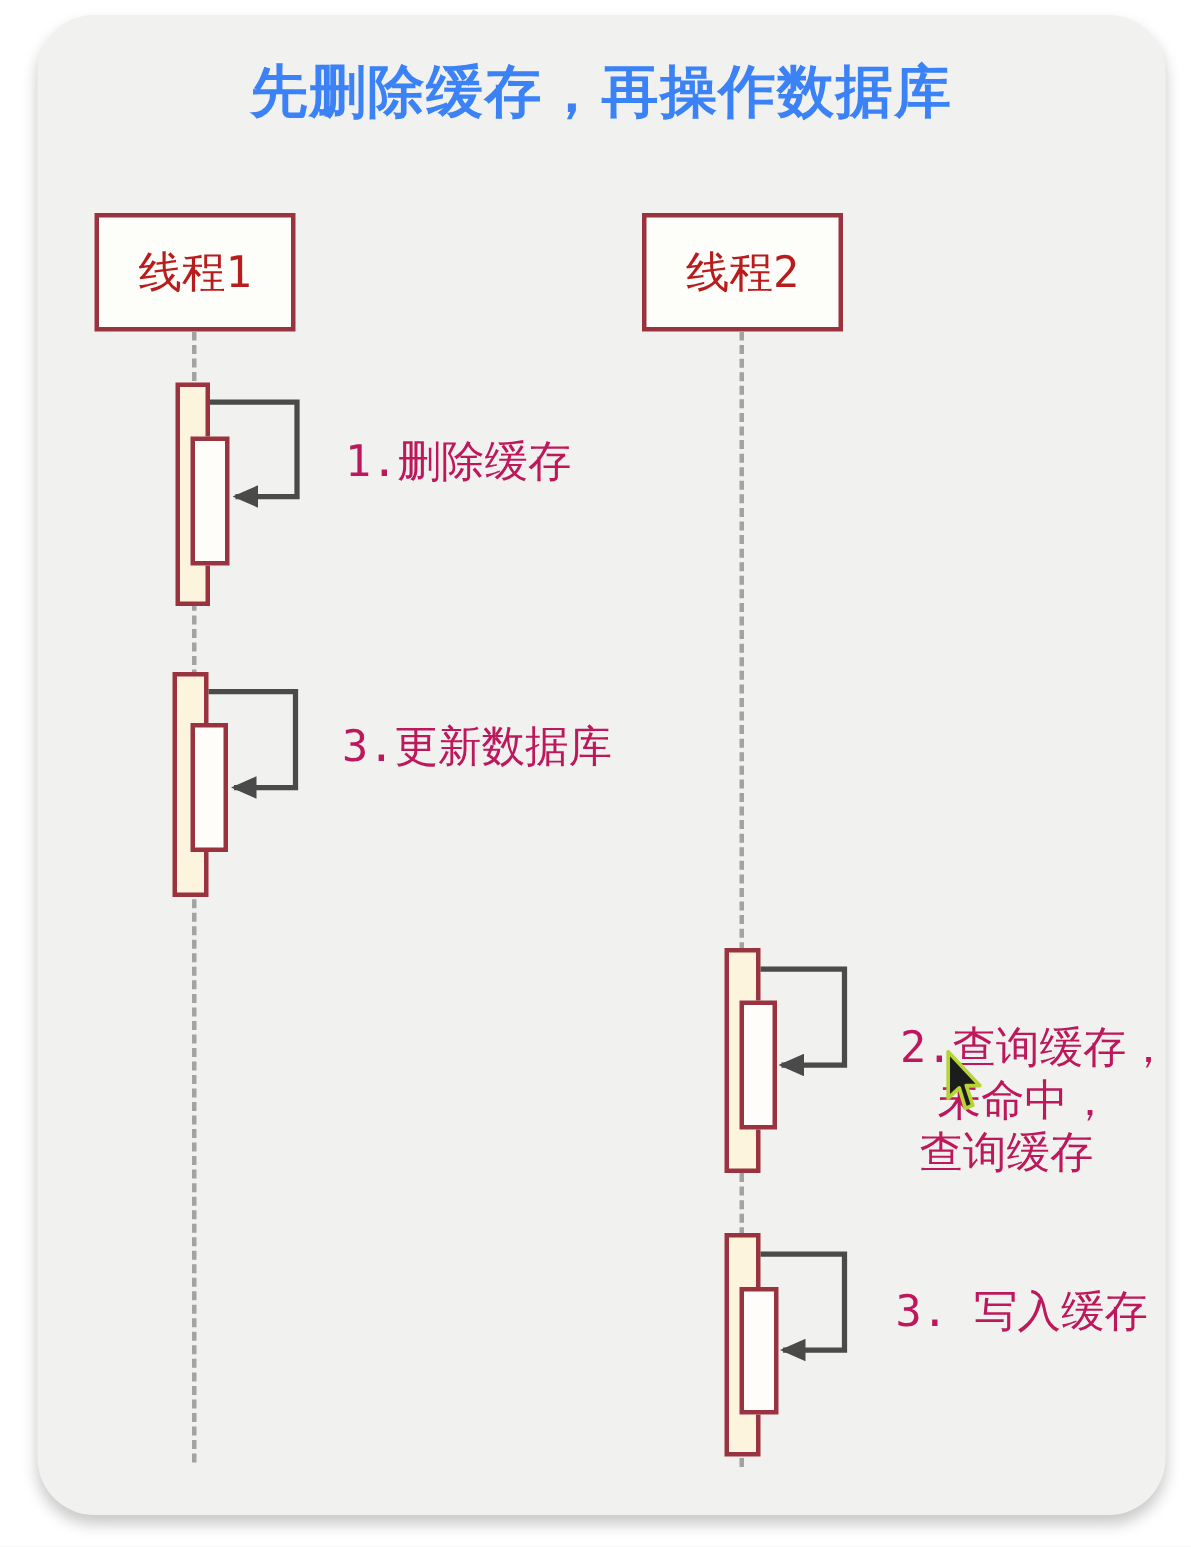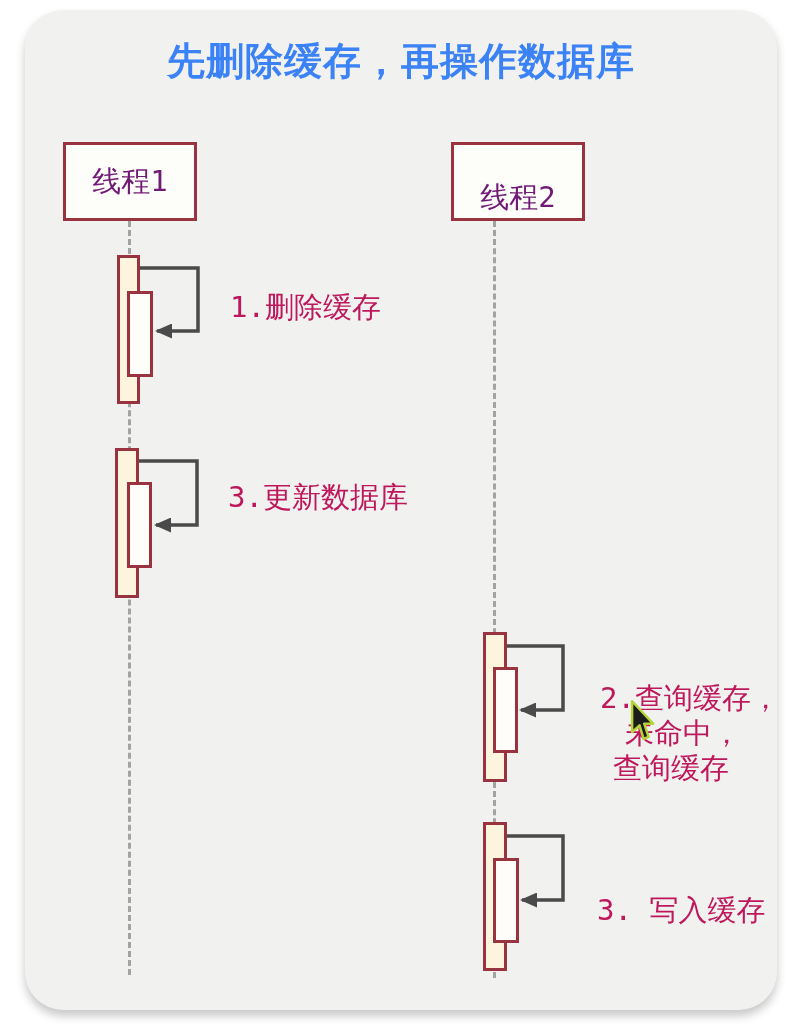--- a/index.html
+++ b/index.html
@@ -24,25 +24,25 @@
     color:#3b82f6;
     letter-spacing:1px;
   }
   .thread-box{
     position:absolute;
     width:134px;height:79px;
     background:#fdfdfa;
     border:3px solid #9a3340;
     box-sizing:border-box;
     display:flex;align-items:center;justify-content:center;
-    font-size:29px;color:#701a75;
+    font-size:29px;color:#b91c1c;
     font-family:"DejaVu Sans Mono","DejaVu Sans",monospace,sans-serif;
   }
   .thread-box.t1{left:63px;top:142px;}
-  .thread-box.t2{left:451px;top:142px;align-items:flex-end;}
+  .thread-box.t2{left:428px;top:142px;}
   .lifeline{
     position:absolute;width:0;
     border-left:3px dashed #a3a3a3;
   }
   .lifeline.t1{left:128px;top:221px;height:754px;}
   .lifeline.t2{left:493px;top:221px;height:757px;}
   .act{
     position:absolute;
     border:3px solid #9a3340;
     box-sizing:border-box;
@@ -68,21 +68,21 @@
     line-height:36px;
     white-space:nowrap;
   }
   .msg span{display:block;}
   .msg1{left:230px;top:289px;}
   .msg2{left:228px;top:478px;line-height:39px;}
   .msg2 .ind30{padding-left:30px;letter-spacing:2px;}
   .msg3{left:600px;top:662px;line-height:35px;margin-top:19px;}
   .msg3 .ind25{padding-left:25px;}
   .msg3 .ind13{padding-left:13px;}
-  .msg4{left:597px;top:856px;margin-top:36px;}
+  .msg4{left:597px;top:856px;}
   .cursor{
     position:absolute;left:629px;top:700px;width:26px;height:42px;
   }
 </style>
 </head>
 <body>
 
 <div class="card"></div>
 
 <div class="title">先删除缓存，再操作数据库</div>

